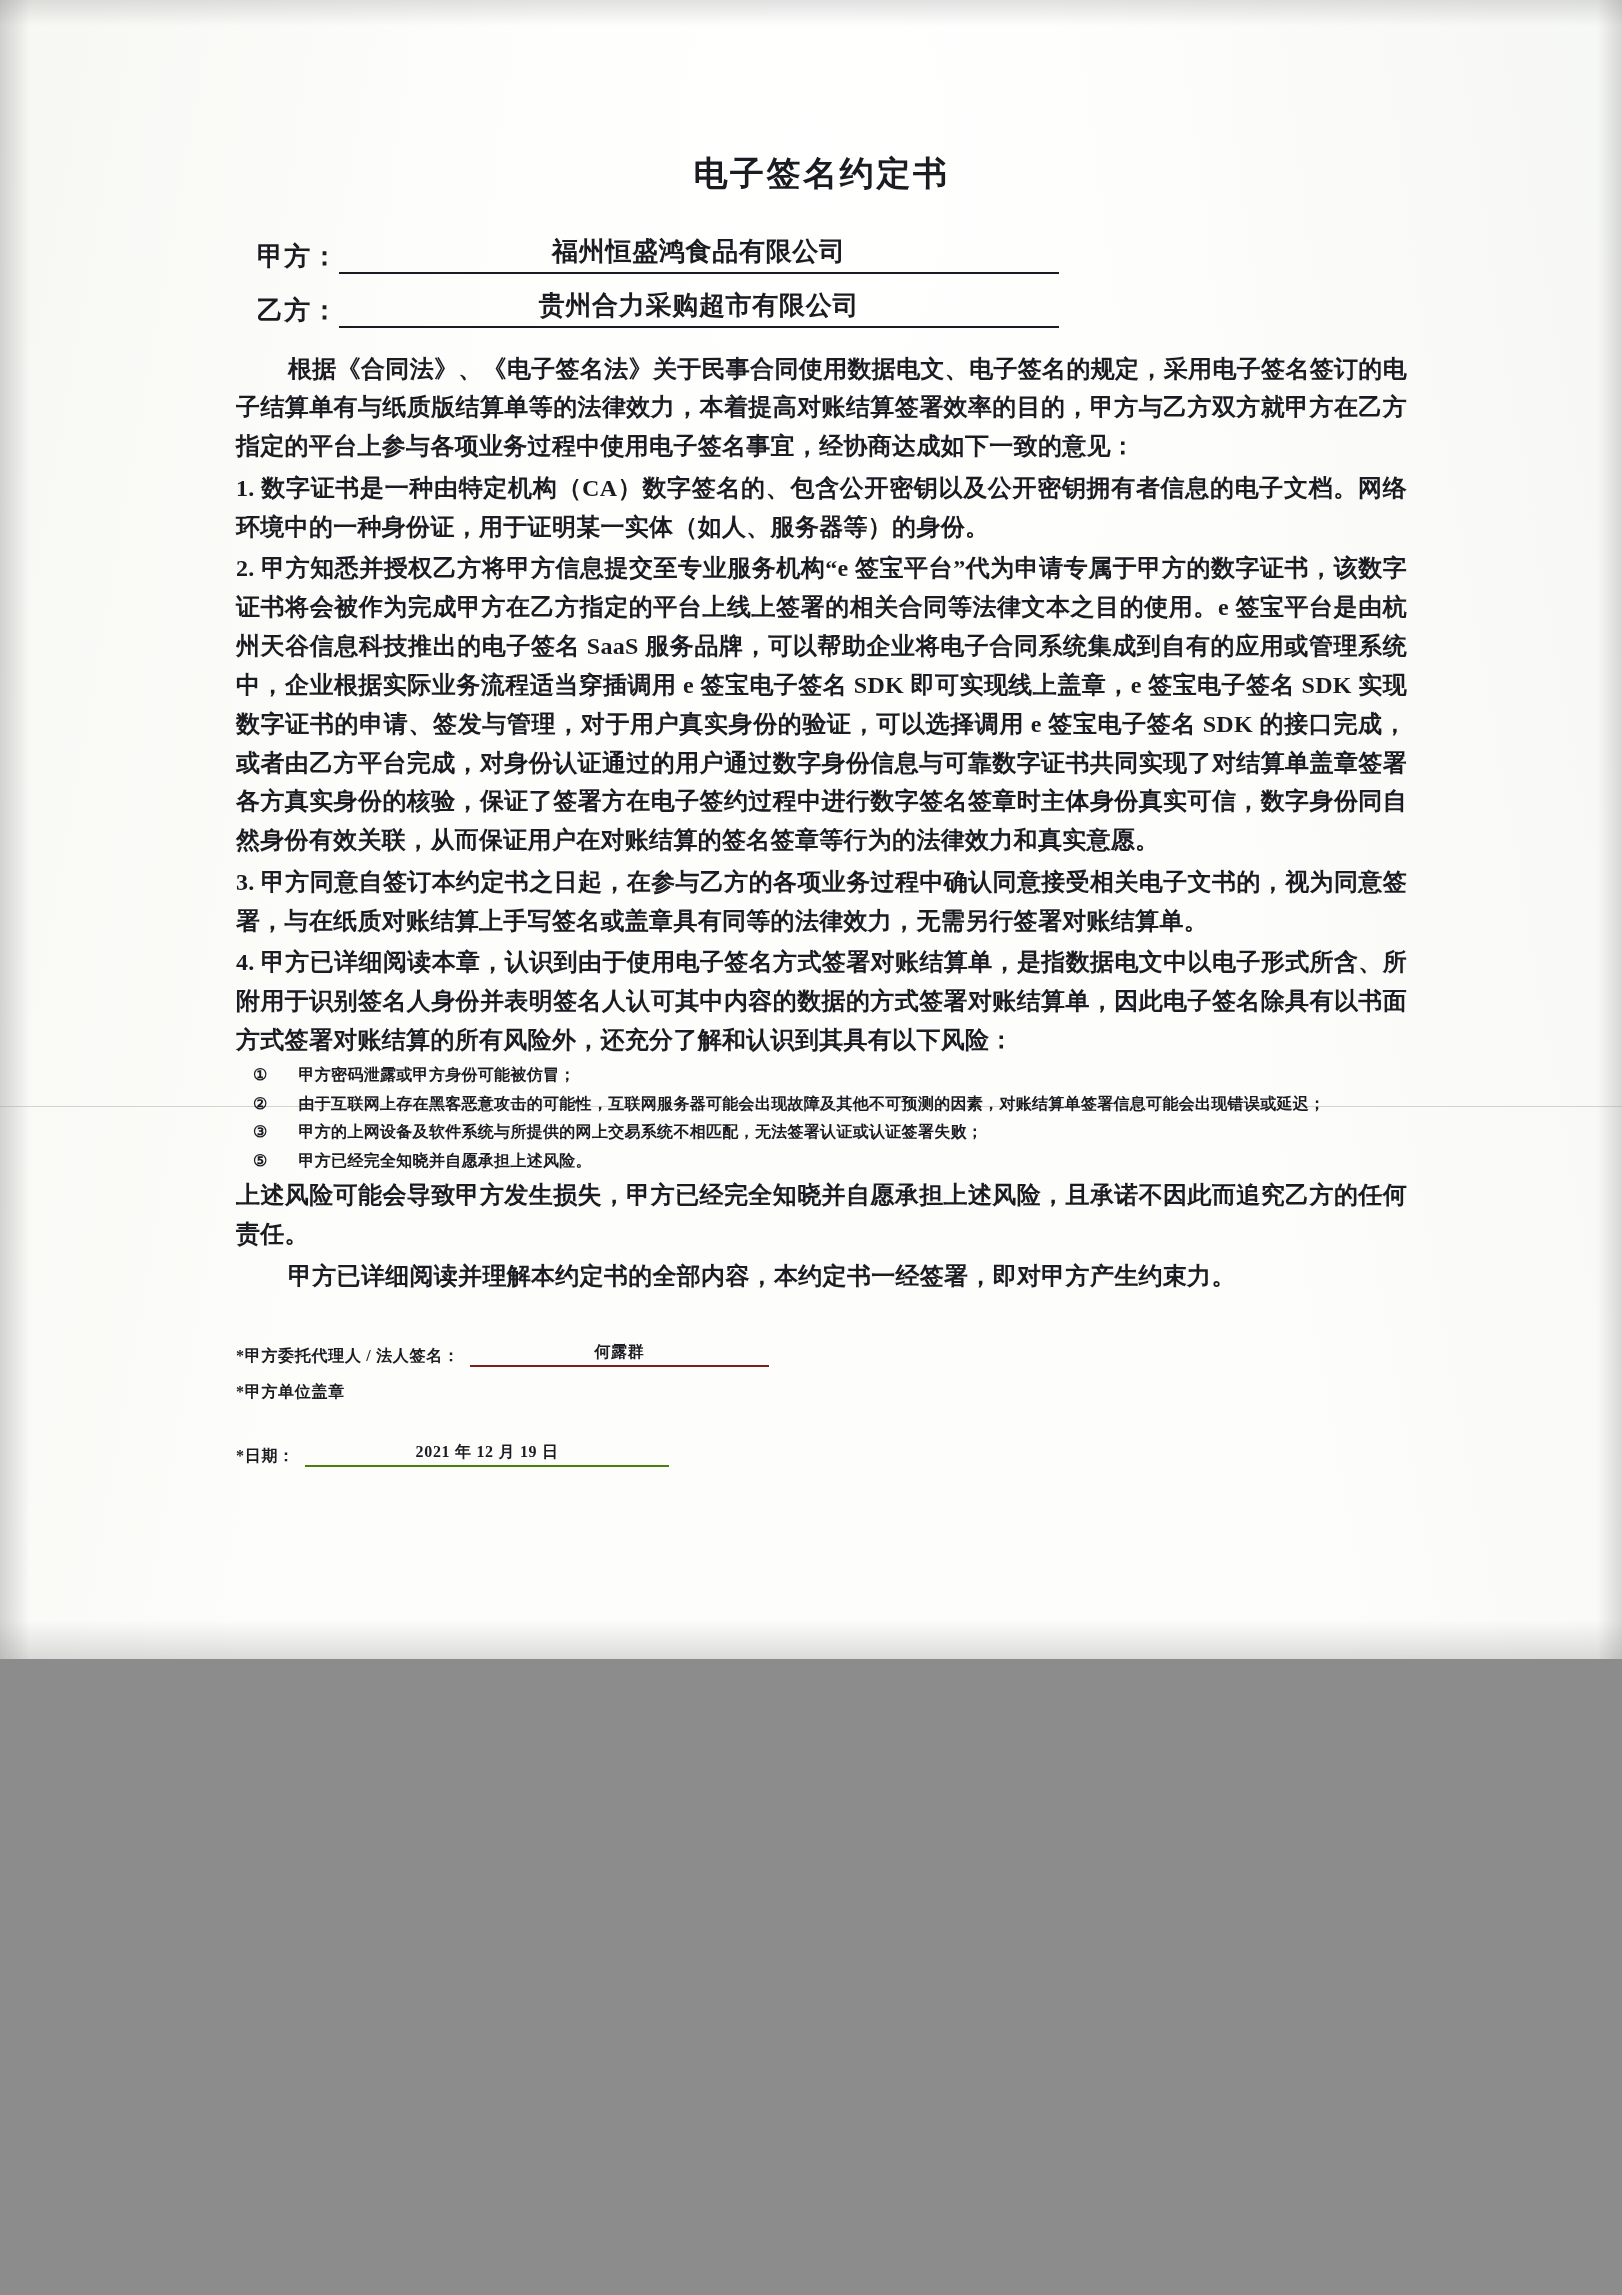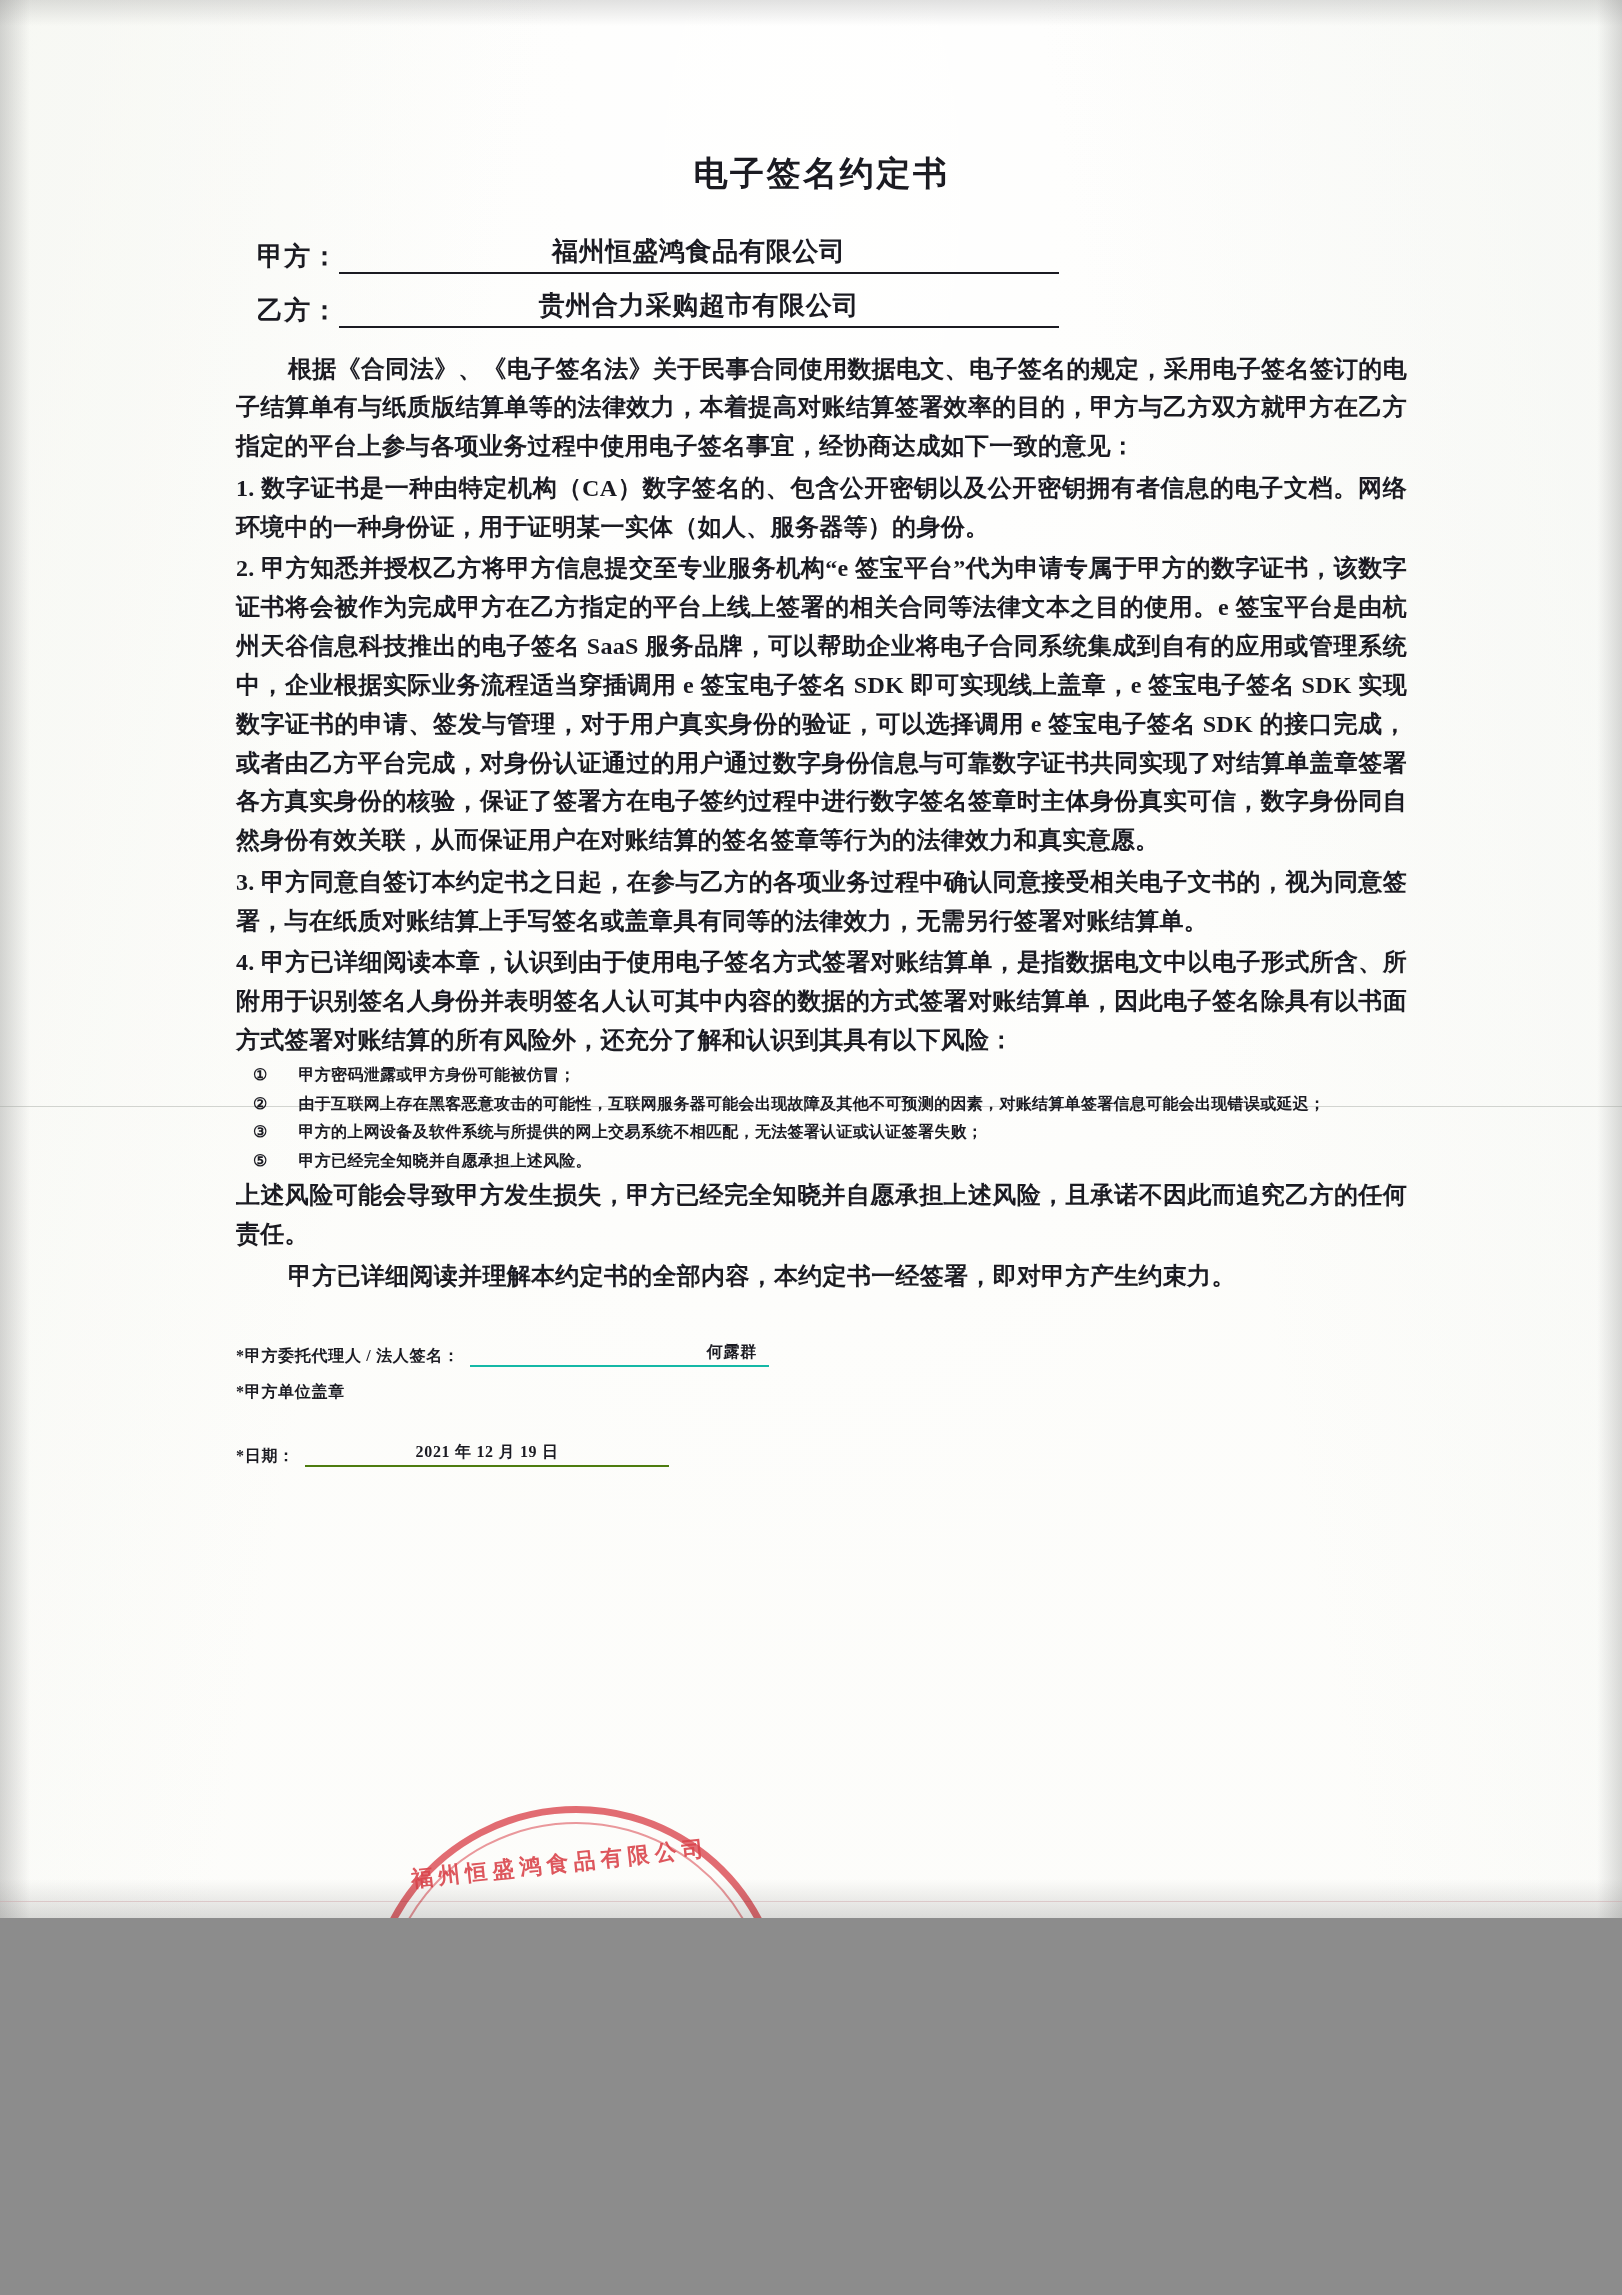--- a/index.html
+++ b/index.html
@@ -3,21 +3,21 @@
 <meta charset="utf-8">
 <style>
   html, body {
     margin: 0;
     padding: 0;
     background: #8c8c8c;
   }
   .page {
     position: relative;
     width: 1623px;
-    height: 1918px;
+    height: 1659px;
     background: #fdfdfb;
     overflow: hidden;
     font-family: "Liberation Serif", "DejaVu Serif", serif;
     color: #1b1b22;
   }
   
   .paper-tint {
     position: absolute;
     inset: 0;
     background:
@@ -132,23 +132,23 @@
     font-weight: 700;
     letter-spacing: 0.7px;
   }
   .sign-row {
     display: flex;
     align-items: flex-end;
     margin-bottom: 14.4px;
   }
   .sign-label { white-space: nowrap; }
   .sign-line {
-    border-bottom: 2px solid #14b8a6;
+    border-bottom: 2px solid #7f1d1d;
     min-width: 275px;
-    text-align: right;
+    text-align: center;
     padding: 0 11.8px 2.6px 11.8px;
     margin-left: 10.5px;
   }
   .stamp-row {
     margin-bottom: 37px;
   }
   .date-row {
     display: flex;
     align-items: flex-end;
     margin-top: 39px;

